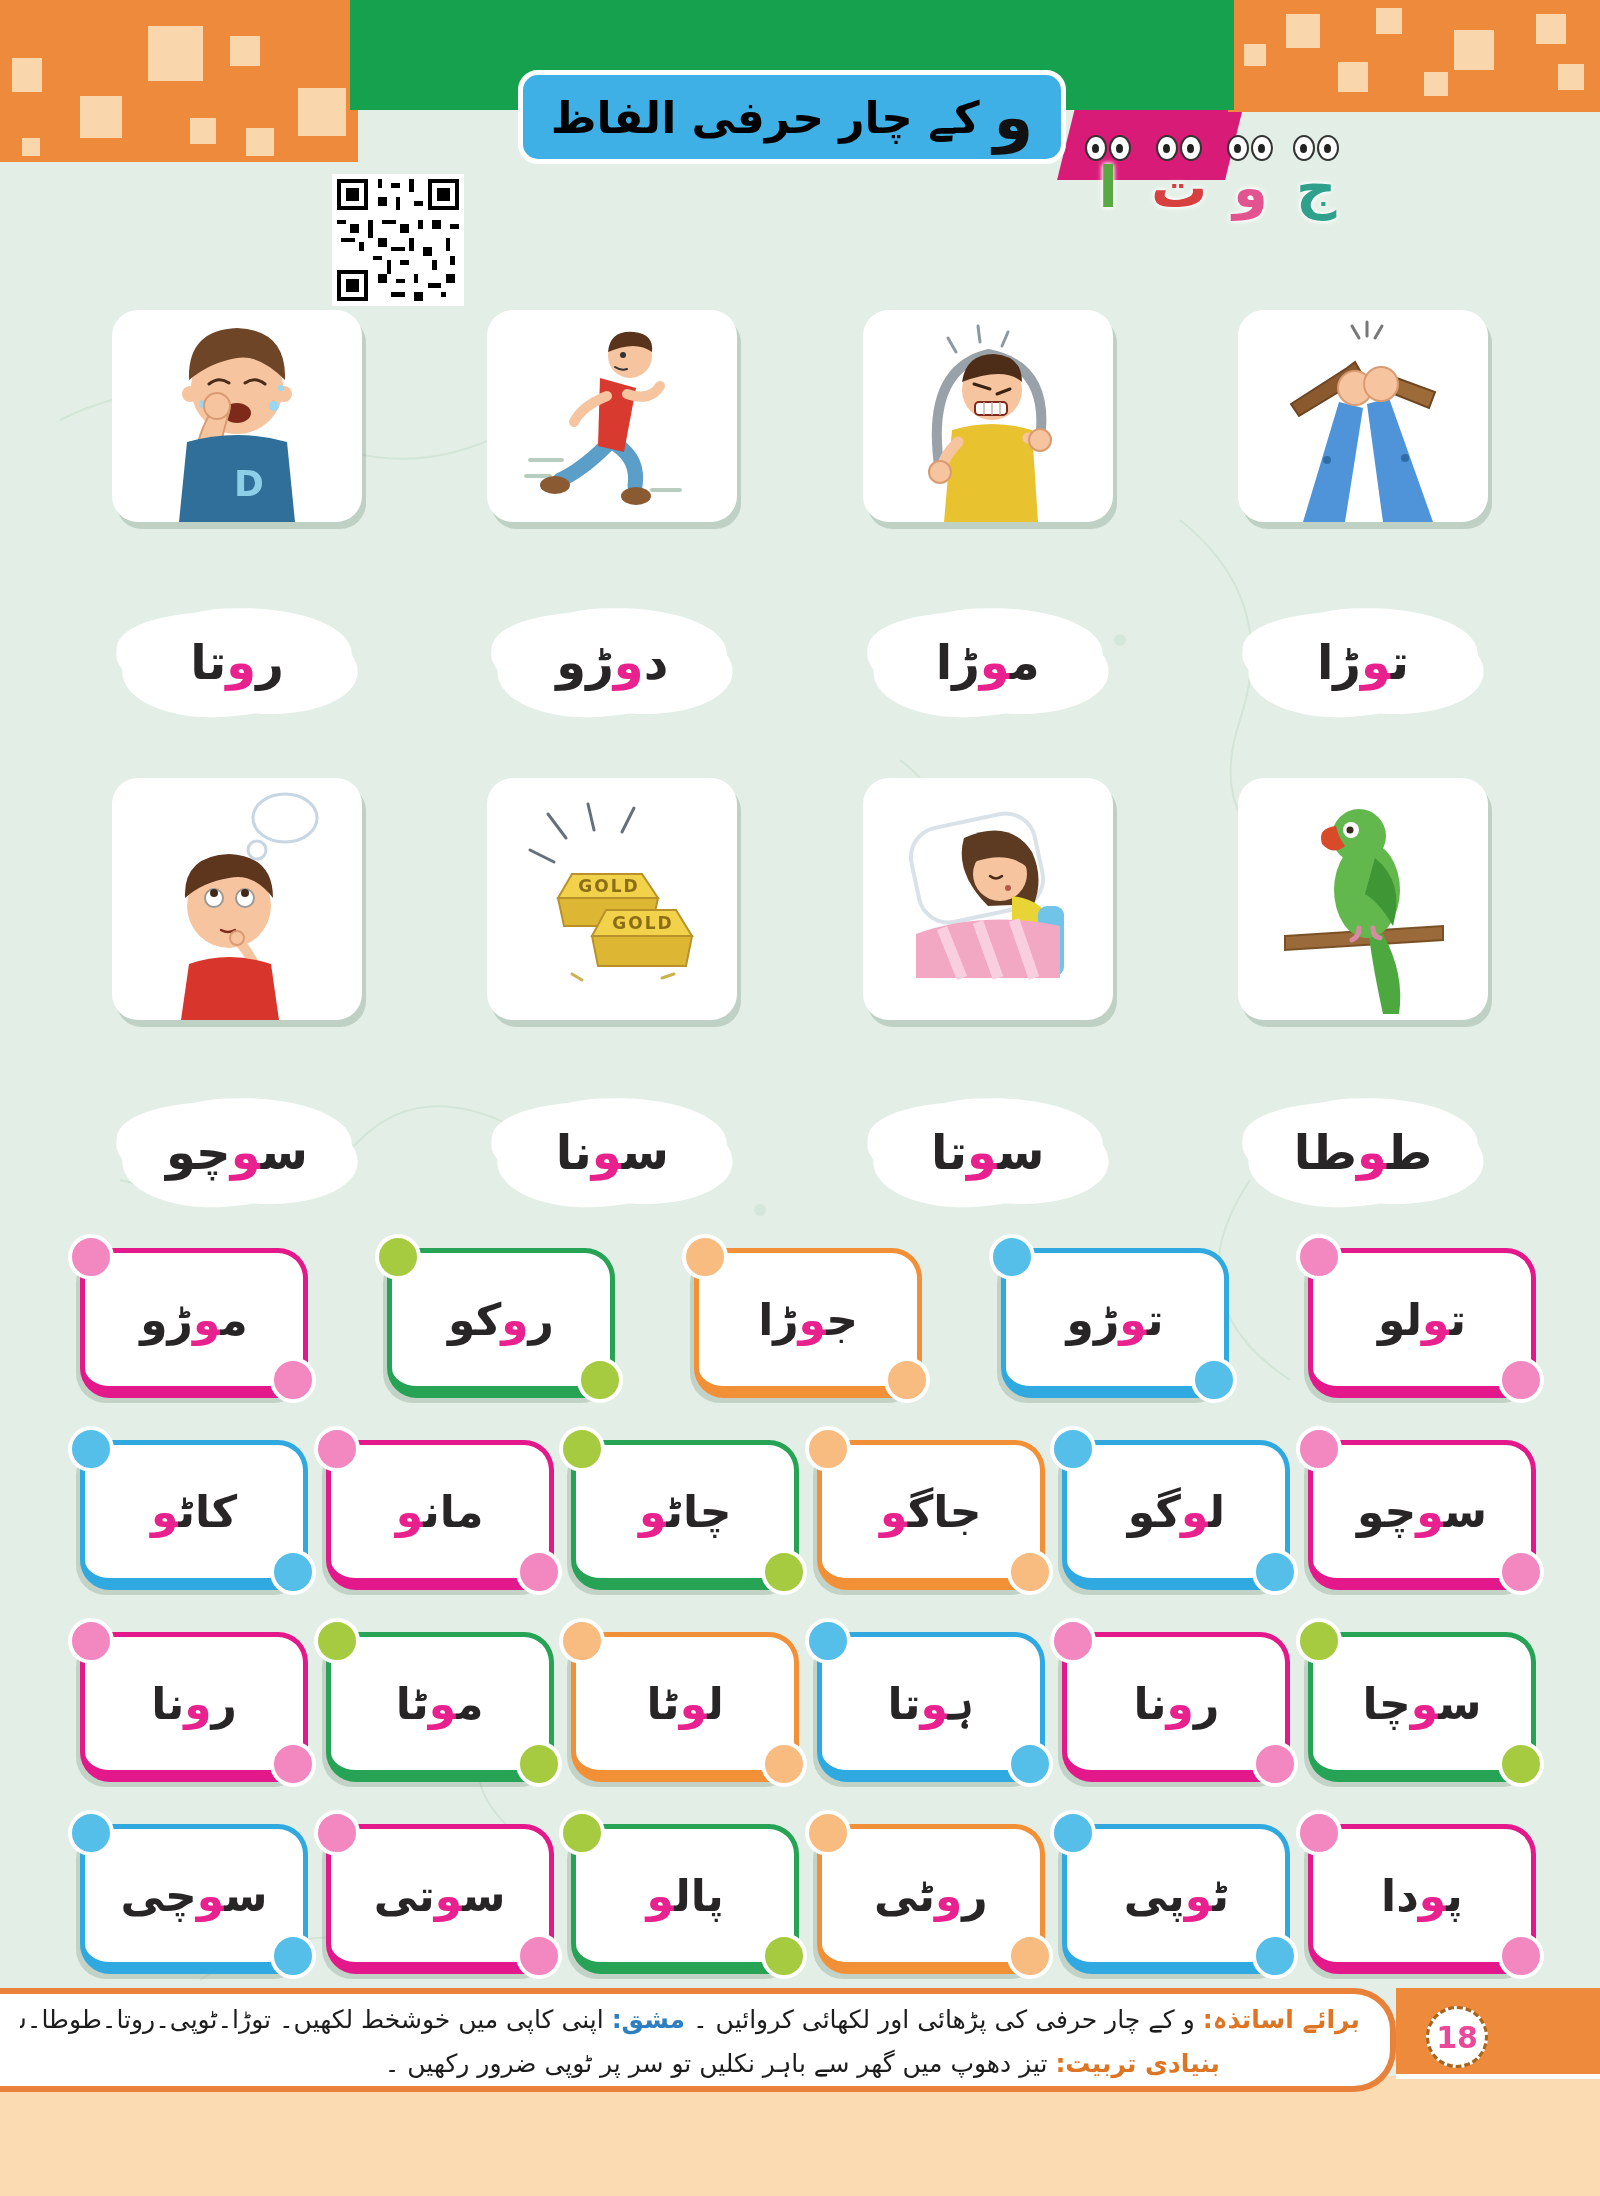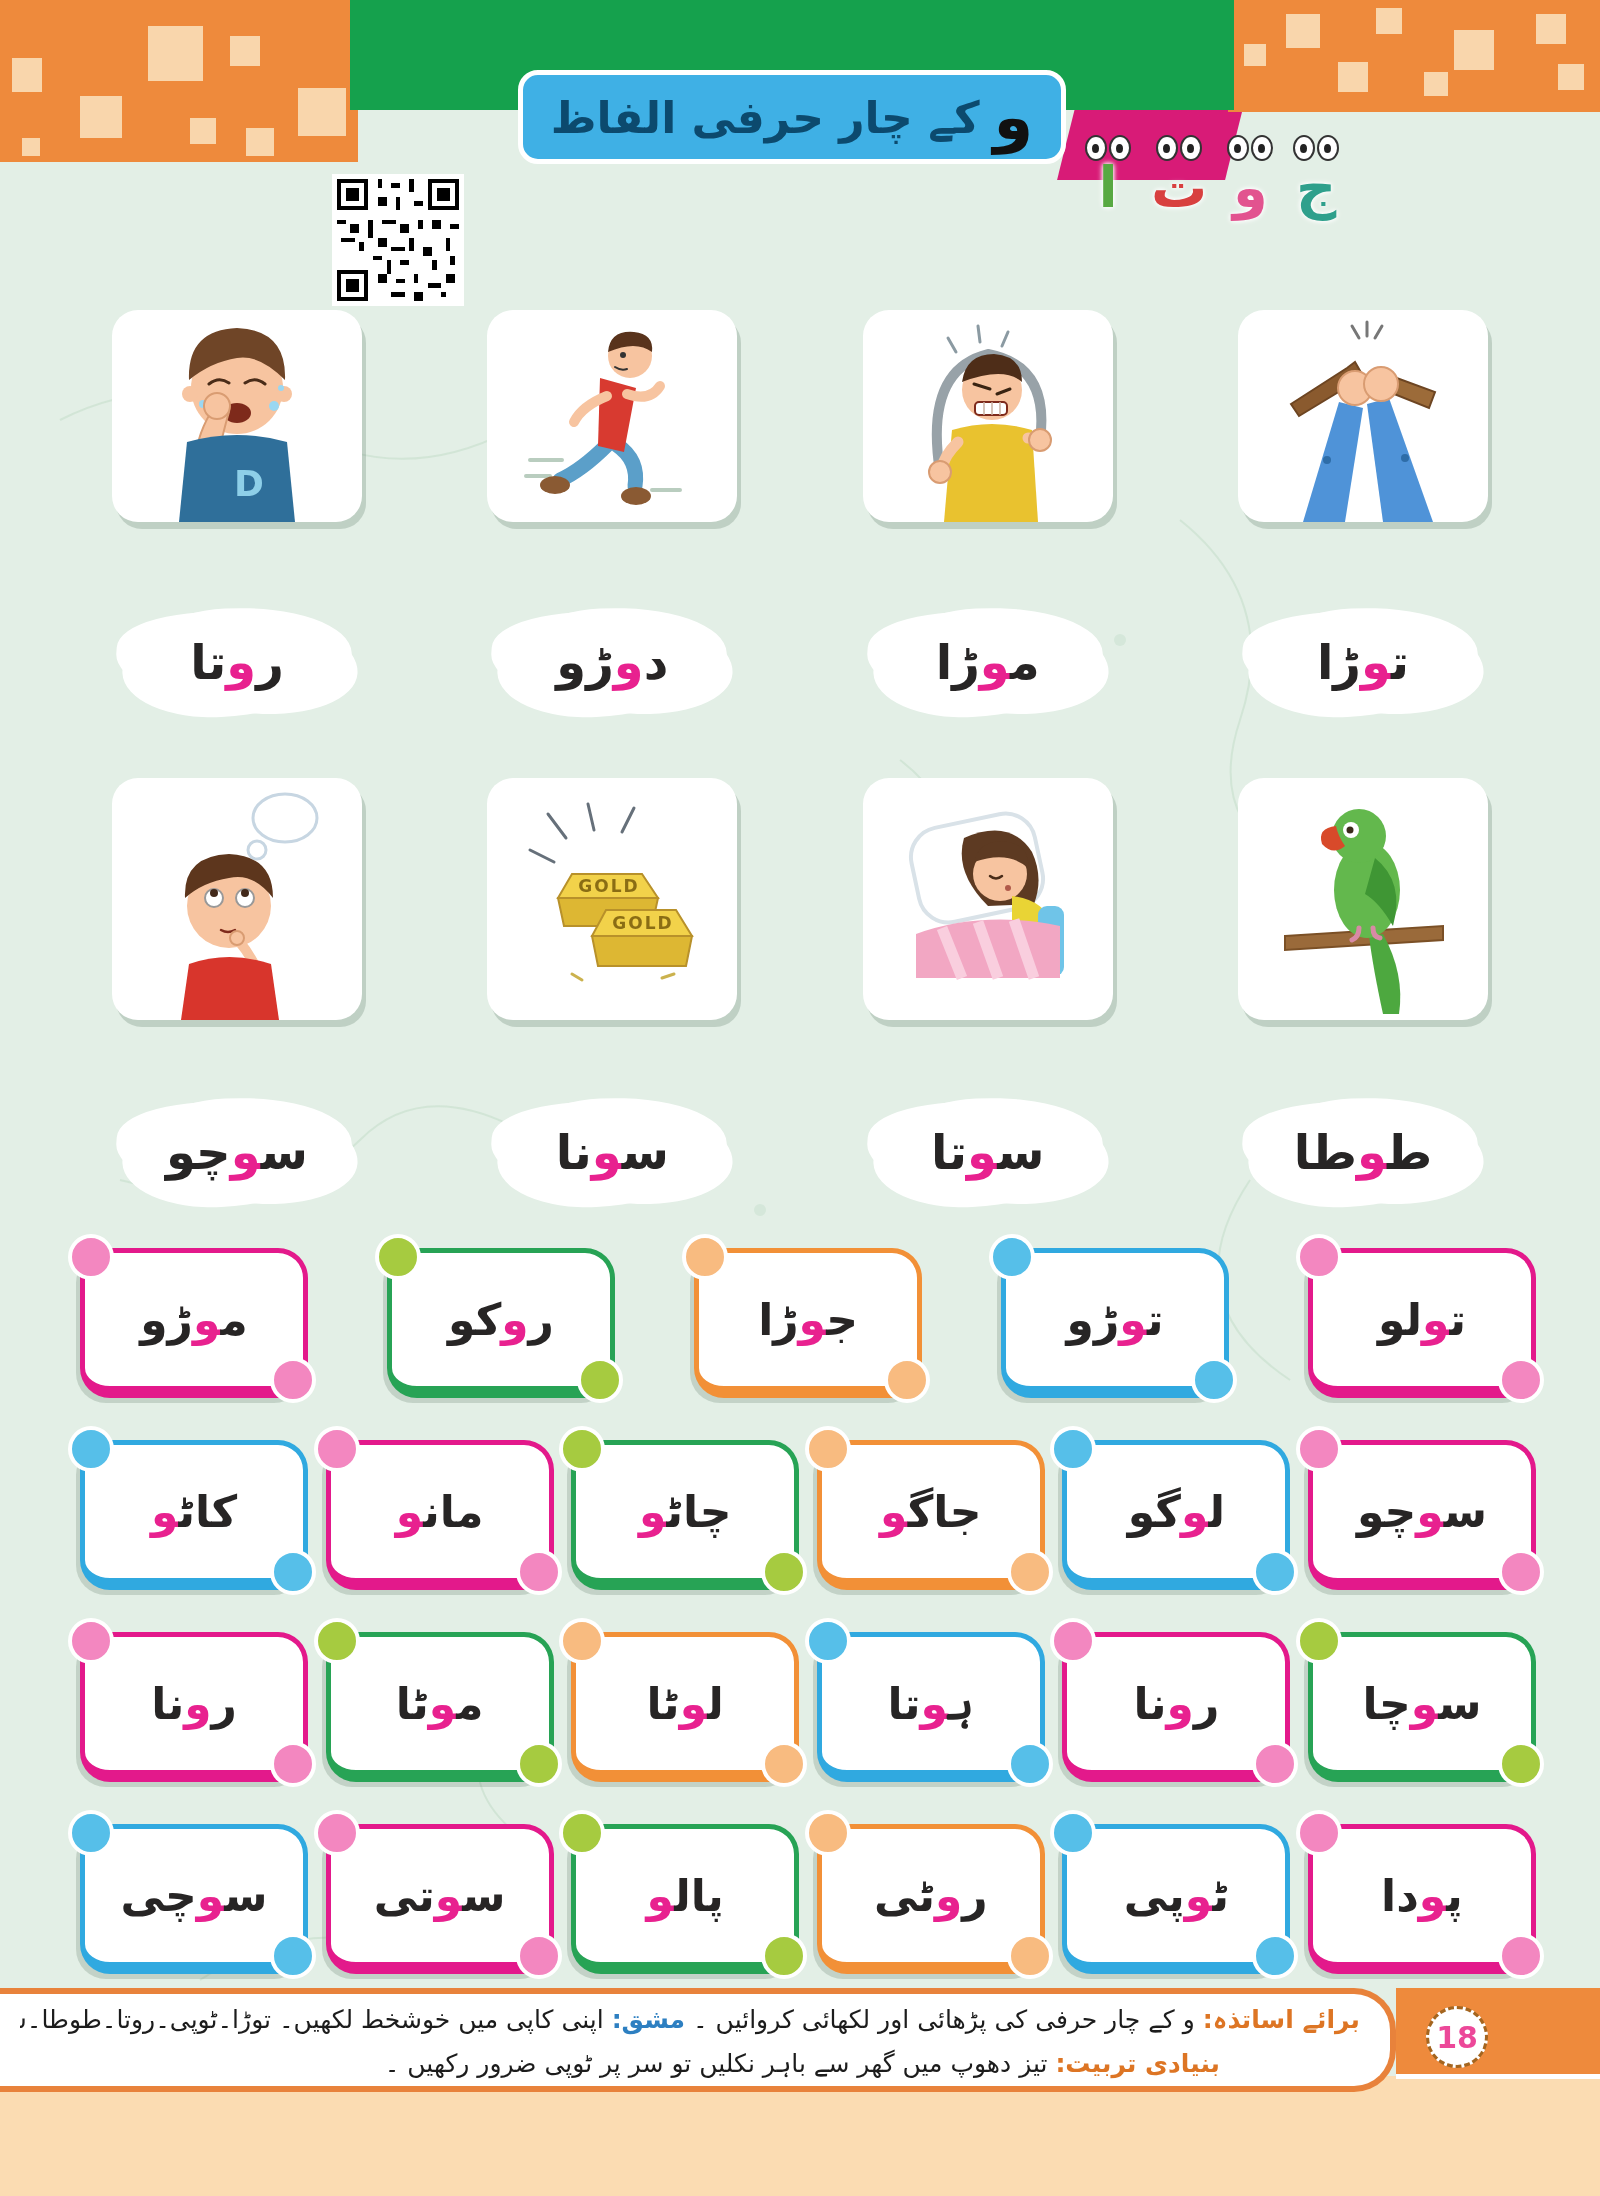--- a/index.html
+++ b/index.html
@@ -13,21 +13,21 @@
   .sq{position:absolute;background:#f9d6ac;}
   .magenta-a{position:absolute;left:350px;top:0;width:74px;height:80px;background:#d81b77;z-index:1;}
   .magenta-b{position:absolute;left:1072px;top:60px;width:168px;height:120px;background:#d81b77;
              transform:skewX(-14deg);z-index:1;}
   .green-bar{position:absolute;left:350px;top:0;width:884px;height:110px;background:#15a14d;z-index:3;}
   .title-box{position:absolute;left:518px;top:70px;width:548px;height:94px;background:#3fb0e5;
              border:5px solid #fff;border-radius:20px;box-sizing:border-box;z-index:6;
              display:flex;flex-direction:row;align-items:center;justify-content:center;gap:14px;
              direction:rtl;}
   .title-wav{font-size:64px;font-weight:bold;color:#111;line-height:70px;}
-  .title-rest{font-size:44px;font-weight:bold;color:#0c4a6e;text-align:center;}
+  .title-rest{font-size:44px;font-weight:bold;color:#000000;text-align:center;}
   
   .mascot{position:absolute;left:1085px;top:90px;width:300px;height:130px;display:flex;
           gap:20px;align-items:flex-end;z-index:6;}
   .m-letter{display:flex;flex-direction:column;align-items:center;}
   .eyes{display:flex;gap:2px;margin-bottom:-6px;}
   .eye{width:18px;height:22px;background:#fff;border:2px solid #333;border-radius:50%;position:relative;}
   .eye::after{content:"";position:absolute;left:5px;top:7px;width:7px;height:9px;border-radius:50%;background:#222;}
   .m-glyph{font-size:56px;font-weight:bold;text-shadow:0 0 4px #fff,0 0 6px #fff;}
   
   .qr{position:absolute;left:332px;top:170px;width:132px;height:140px;z-index:6;}

